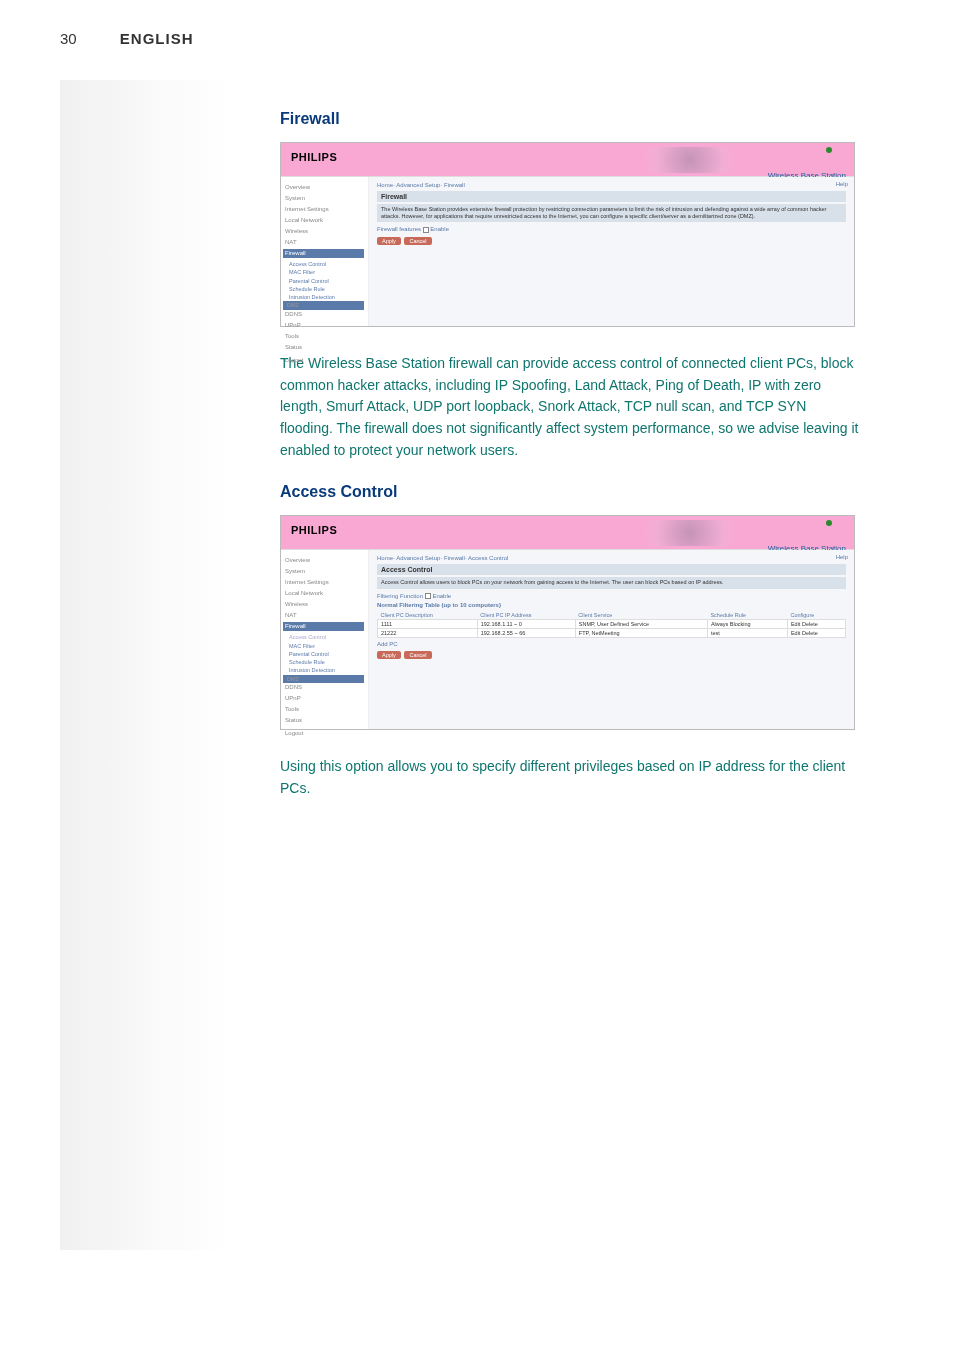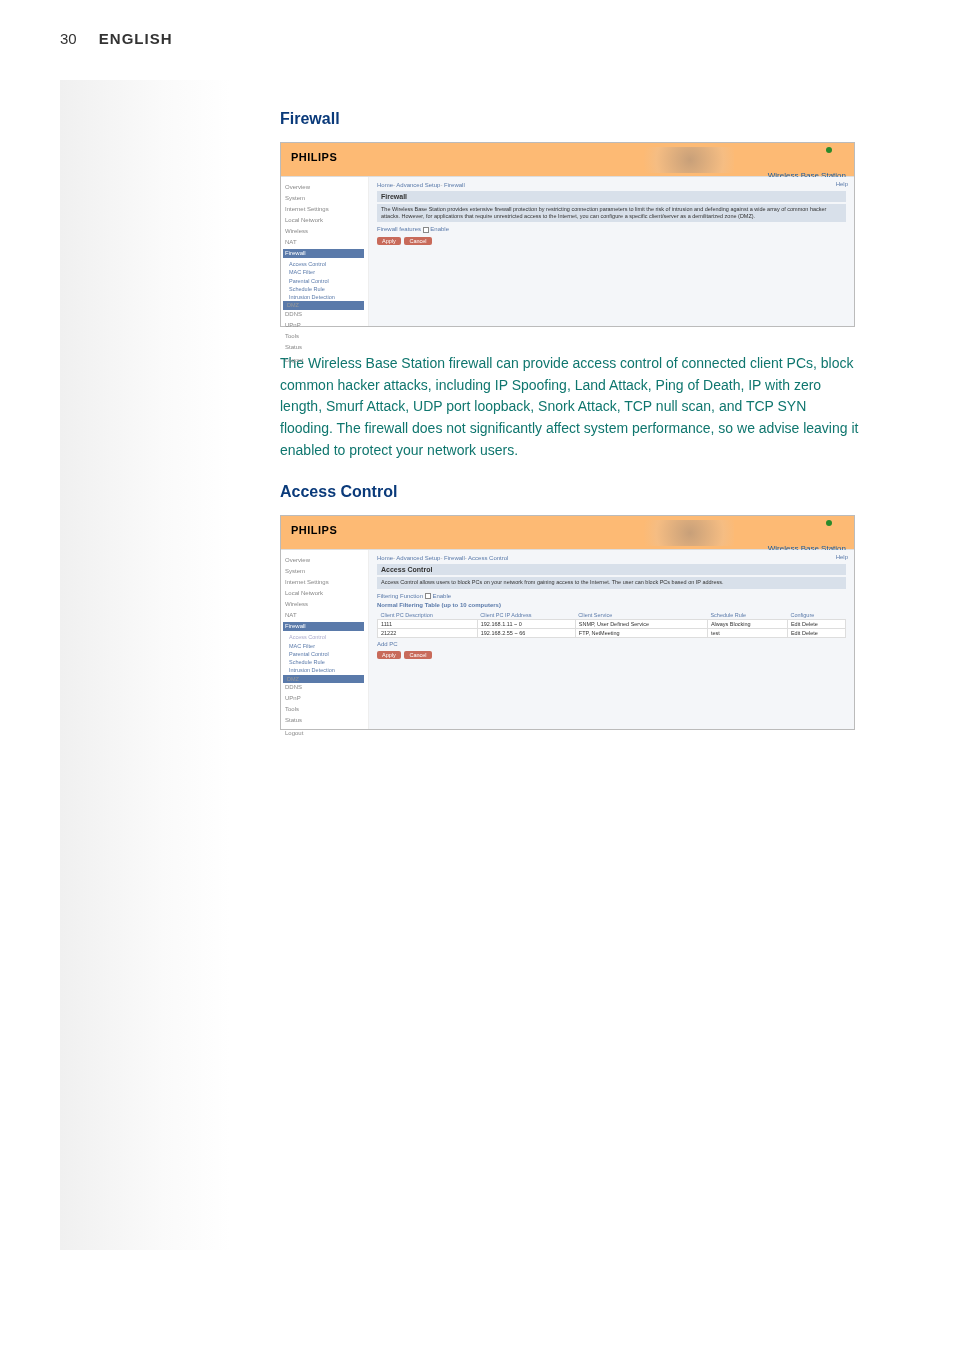--- a/index.html
+++ b/index.html
@@ -23,20 +23,21 @@
   }
   .page-number {
     display: inline-block;
     margin-right: 18px;
     font-weight: normal;
   }
   .page-lang {
     display: inline-block;
     font-weight: bold;
     letter-spacing: 1px;
+    margin-left: 21px;
   }
   .left-margin-bar {
     position: absolute;
     left: 60px;
     top: 80px;
     width: 170px;
     height: 1170px;
     background: linear-gradient(to right, #f0f0f0 0%, #fafafa 60%, #ffffff 100%);
   }
   .content {
@@ -63,21 +64,21 @@
   .screenshot-access {
     width: 575px;
     height: 215px;
     border: 1px solid #bbb;
     background: #f8f8f8;
     position: relative;
     margin-bottom: 26px;
   }
   .ss-header {
     height: 34px;
-    background: #fdba74;
+    background: #f9a8d4;
     border-bottom: 1px solid #ddd;
     position: relative;
   }
   .ss-logo {
     position: absolute;
     left: 10px;
     top: 8px;
     font-size: 11px;
     font-weight: bold;
     color: #000;
@@ -368,14 +369,15 @@
           </table>
         <div class="ss-addpc">Add PC</div>
         <div class="ss-buttons">
           <span class="ss-btn">Apply</span>
           <span class="ss-btn">Cancel</span>
         </div>
       </div>
     </div>
   </div>
 
+  <div class="body-text">Using this option allows you to specify different privileges based on IP address for the client PCs.</div>
 
 </div>
 
 </body></html>

